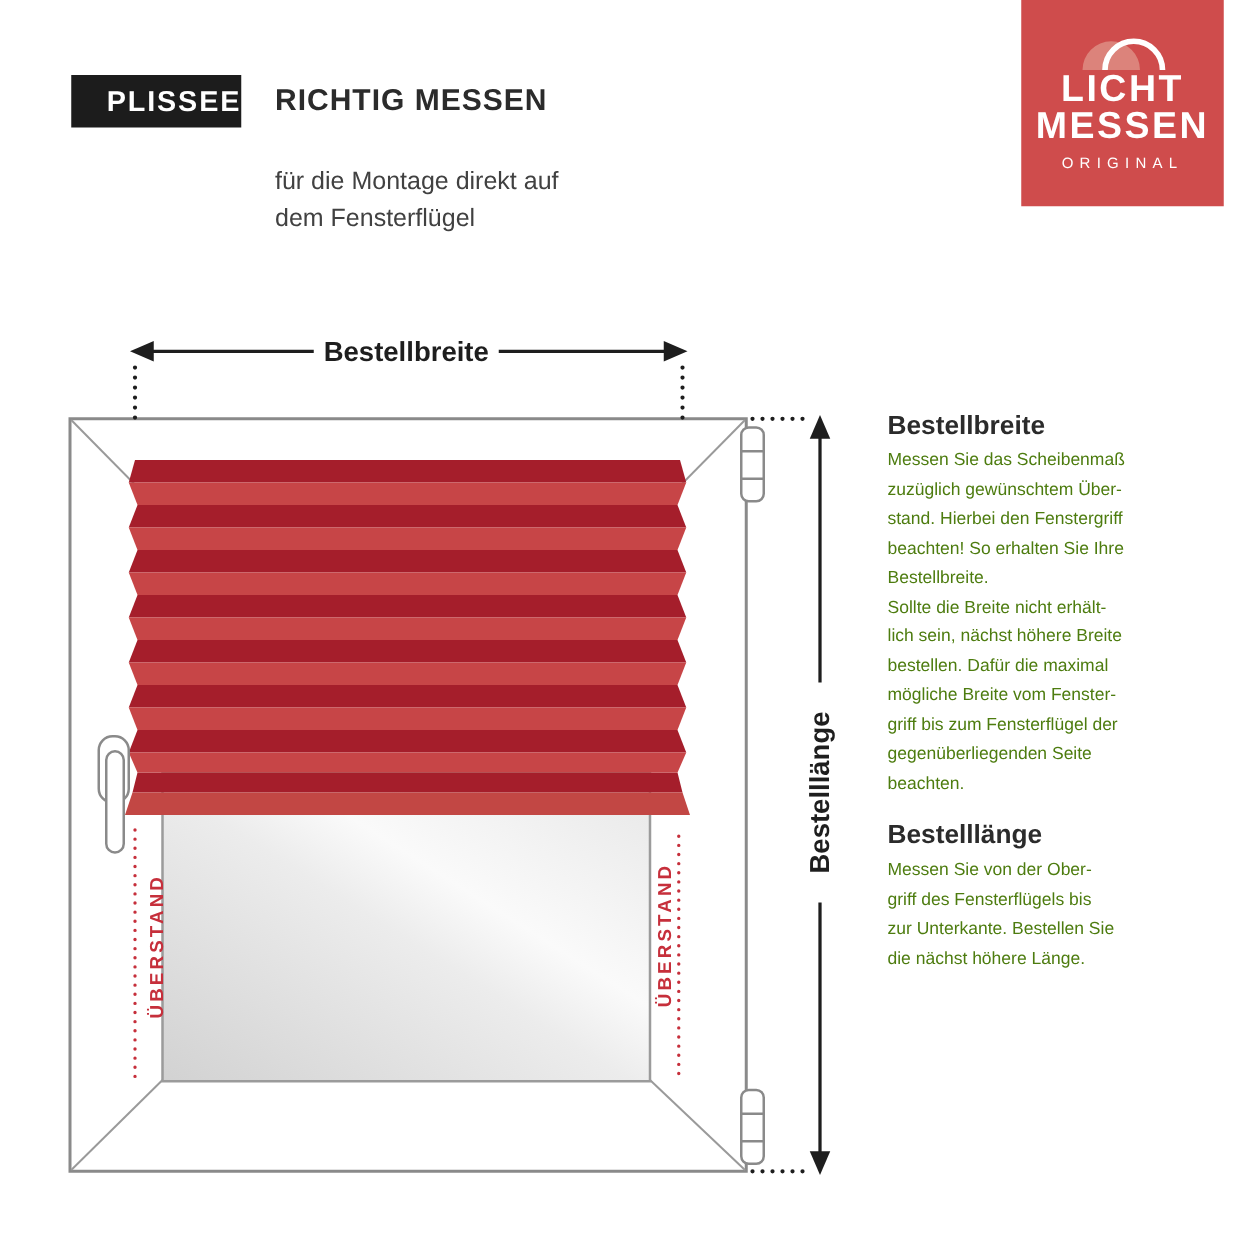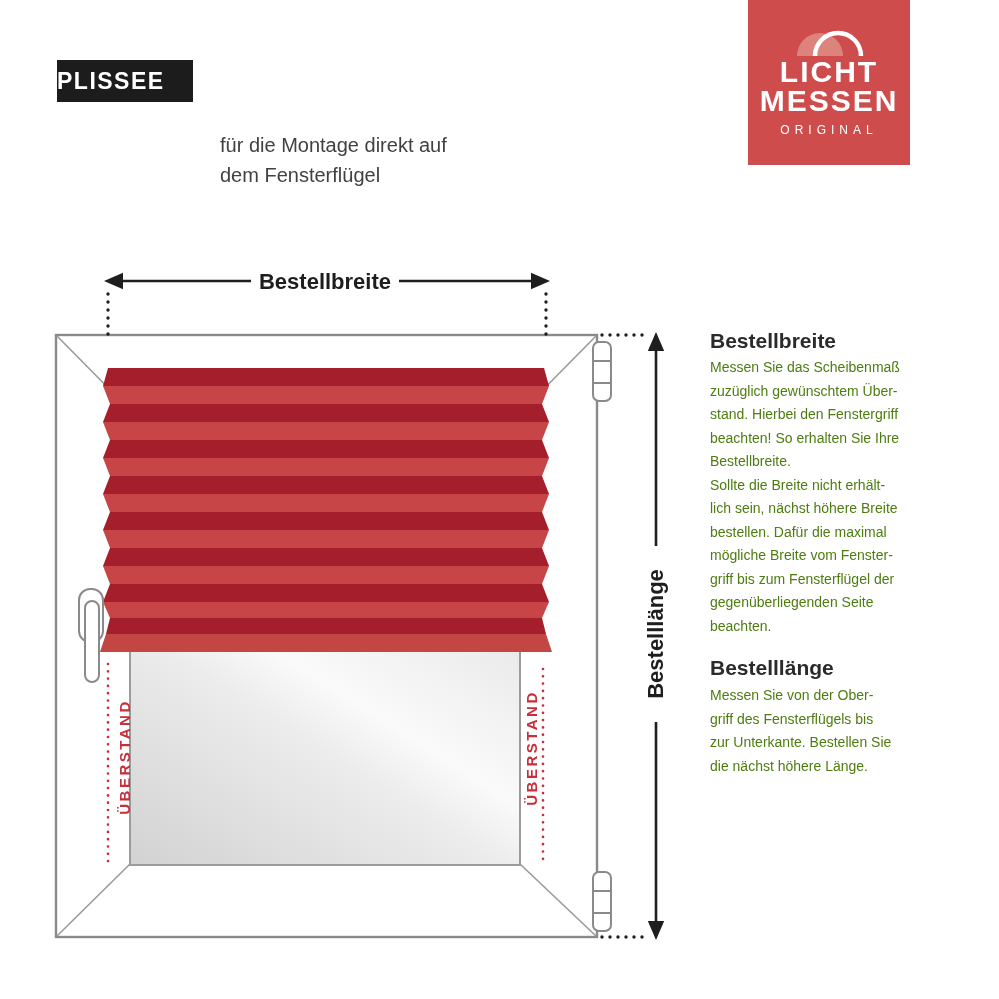--- a/index.html
+++ b/index.html
@@ -1,29 +1,29 @@
 <!DOCTYPE html>
 <html><head>
 <meta charset="utf-8">
 <style>
   html,body{margin:0;padding:0;background:#ffffff;}
   body{font-family:"Liberation Sans",sans-serif;-webkit-font-smoothing:antialiased;}
   .canvas{position:relative;width:999px;height:999px;background:#fff;overflow:hidden;}
 
   
   .badge{position:absolute;left:57px;top:60px;width:136px;height:42px;
-         background:#1c1c1c;color:#fff;display:flex;align-items:center;justify-content:flex-start;
+         background:#1c1c1c;color:#fff;display:flex;align-items:center;justify-content:flex-end;
          font-size:23px;font-weight:bold;letter-spacing:1.5px;}
   .title{position:absolute;left:220px;top:69px;font-size:24px;font-weight:bold;
          letter-spacing:0.8px;color:#2b2b2b;line-height:24px;}
   .subtitle{position:absolute;left:220px;top:110px;font-size:20px;color:#414141;
          line-height:30px;white-space:pre-line;margin-top:20px;}
 
   
-  .logo{position:absolute;left:748px;top:0;width:162px;height:165px;text-align:center;}
+  .logo{position:absolute;left:817px;top:0;width:162px;height:165px;text-align:center;}
   .logo-arch{position:absolute;left:42px;top:16px;}
   .logo-word{position:absolute;left:0;top:57px;width:162px;color:#fff;font-weight:bold;
          font-size:30px;line-height:29px;letter-spacing:2px;}
   .logo-tag{position:absolute;left:0;top:123px;width:162px;color:#fff;
          font-size:12px;letter-spacing:5px;font-weight:normal;}
 
   
   .diagram{position:absolute;left:0;top:250px;}
   .frame-stroke{stroke:#8a8a8a;stroke-width:2.4;fill:#ffffff;}
   .bevel{stroke:#9a9a9a;stroke-width:1.6;}
@@ -42,20 +42,21 @@
   .col p{margin:0;font-size:14px;line-height:23.5px;color:#4d7c0f;white-space:pre-line;}
 </style>
 </head>
 <body>
 
 <div class="canvas">
 
   <div class="badge">
     <span>PLISSEE</span>
   </div>
+  <div class="title">RICHTIG MESSEN</div>
   <div class="subtitle">für die Montage direkt auf
 dem Fensterflügel</div>
 
   <div class="logo" style="background-color: rgb(207, 76, 76);">
     <svg class="logo-arch" width="80" height="42" viewBox="0 0 80 42">
       <path d="M7,40 a23,23 0 0 1 46,0 Z" fill="#dc837b"></path>
       <path d="M25,40 a23,23 0 0 1 46,0" fill="none" stroke-width="4.5" stroke="#ffffff"></path>
     </svg>
     <div class="logo-word">
       <div>LICHT</div>

